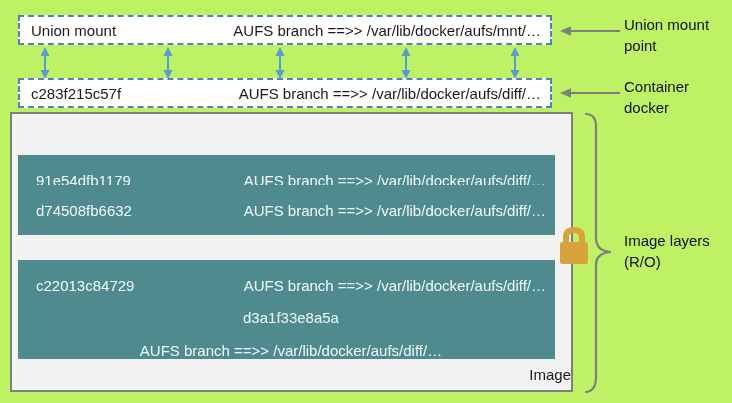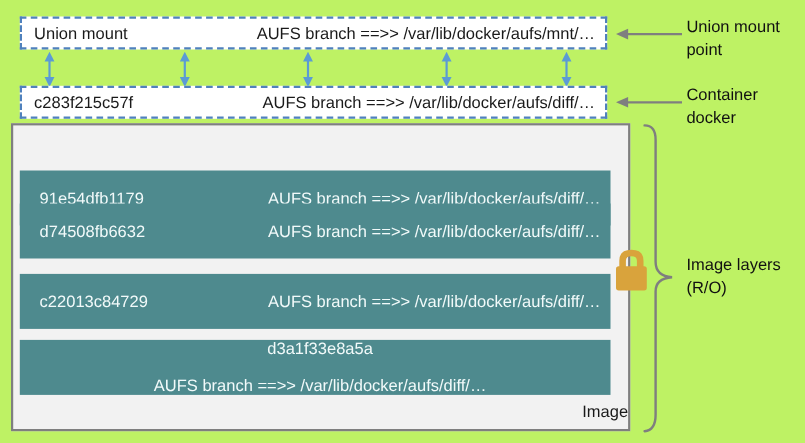--- a/index.html
+++ b/index.html
@@ -40,21 +40,21 @@
     background:#4e8a8e;
     color:#f2fafa;
     display:flex;align-items:center;justify-content:space-between;
     box-sizing:border-box;
     padding:0 9px 0 18px;
     font-size:15px;
   }
   .layer-row .path{white-space:nowrap;}
   .row-0{top:9px;margin-top:32px;}
   .row-1{top:71px;}
-  .row-2{top:135px;}
+  .row-2{top:146px;}
   .row-3{top:195px;flex-direction:column;}
   .image-caption{
     position:absolute;bottom:7px;left:0;width:100%;
     text-align:right;font-size:15px;color:#1a1a1a;
   }
 
   
   .sync-arrows{position:absolute;left:0;top:47px;width:732px;height:32px;}
 
   

